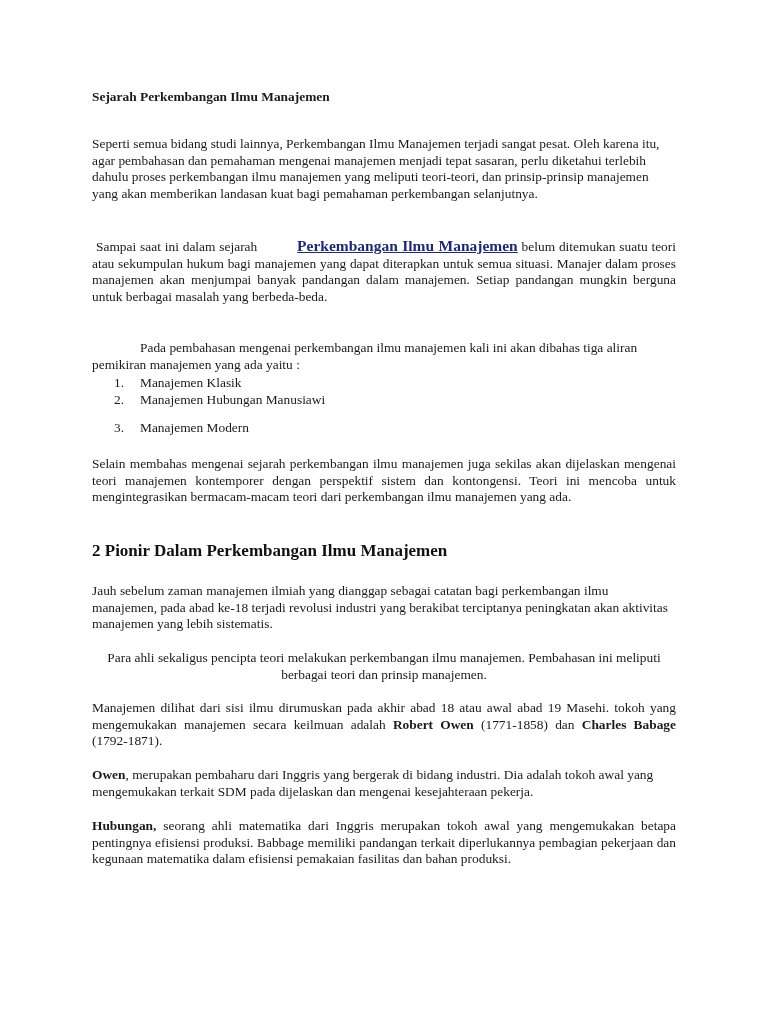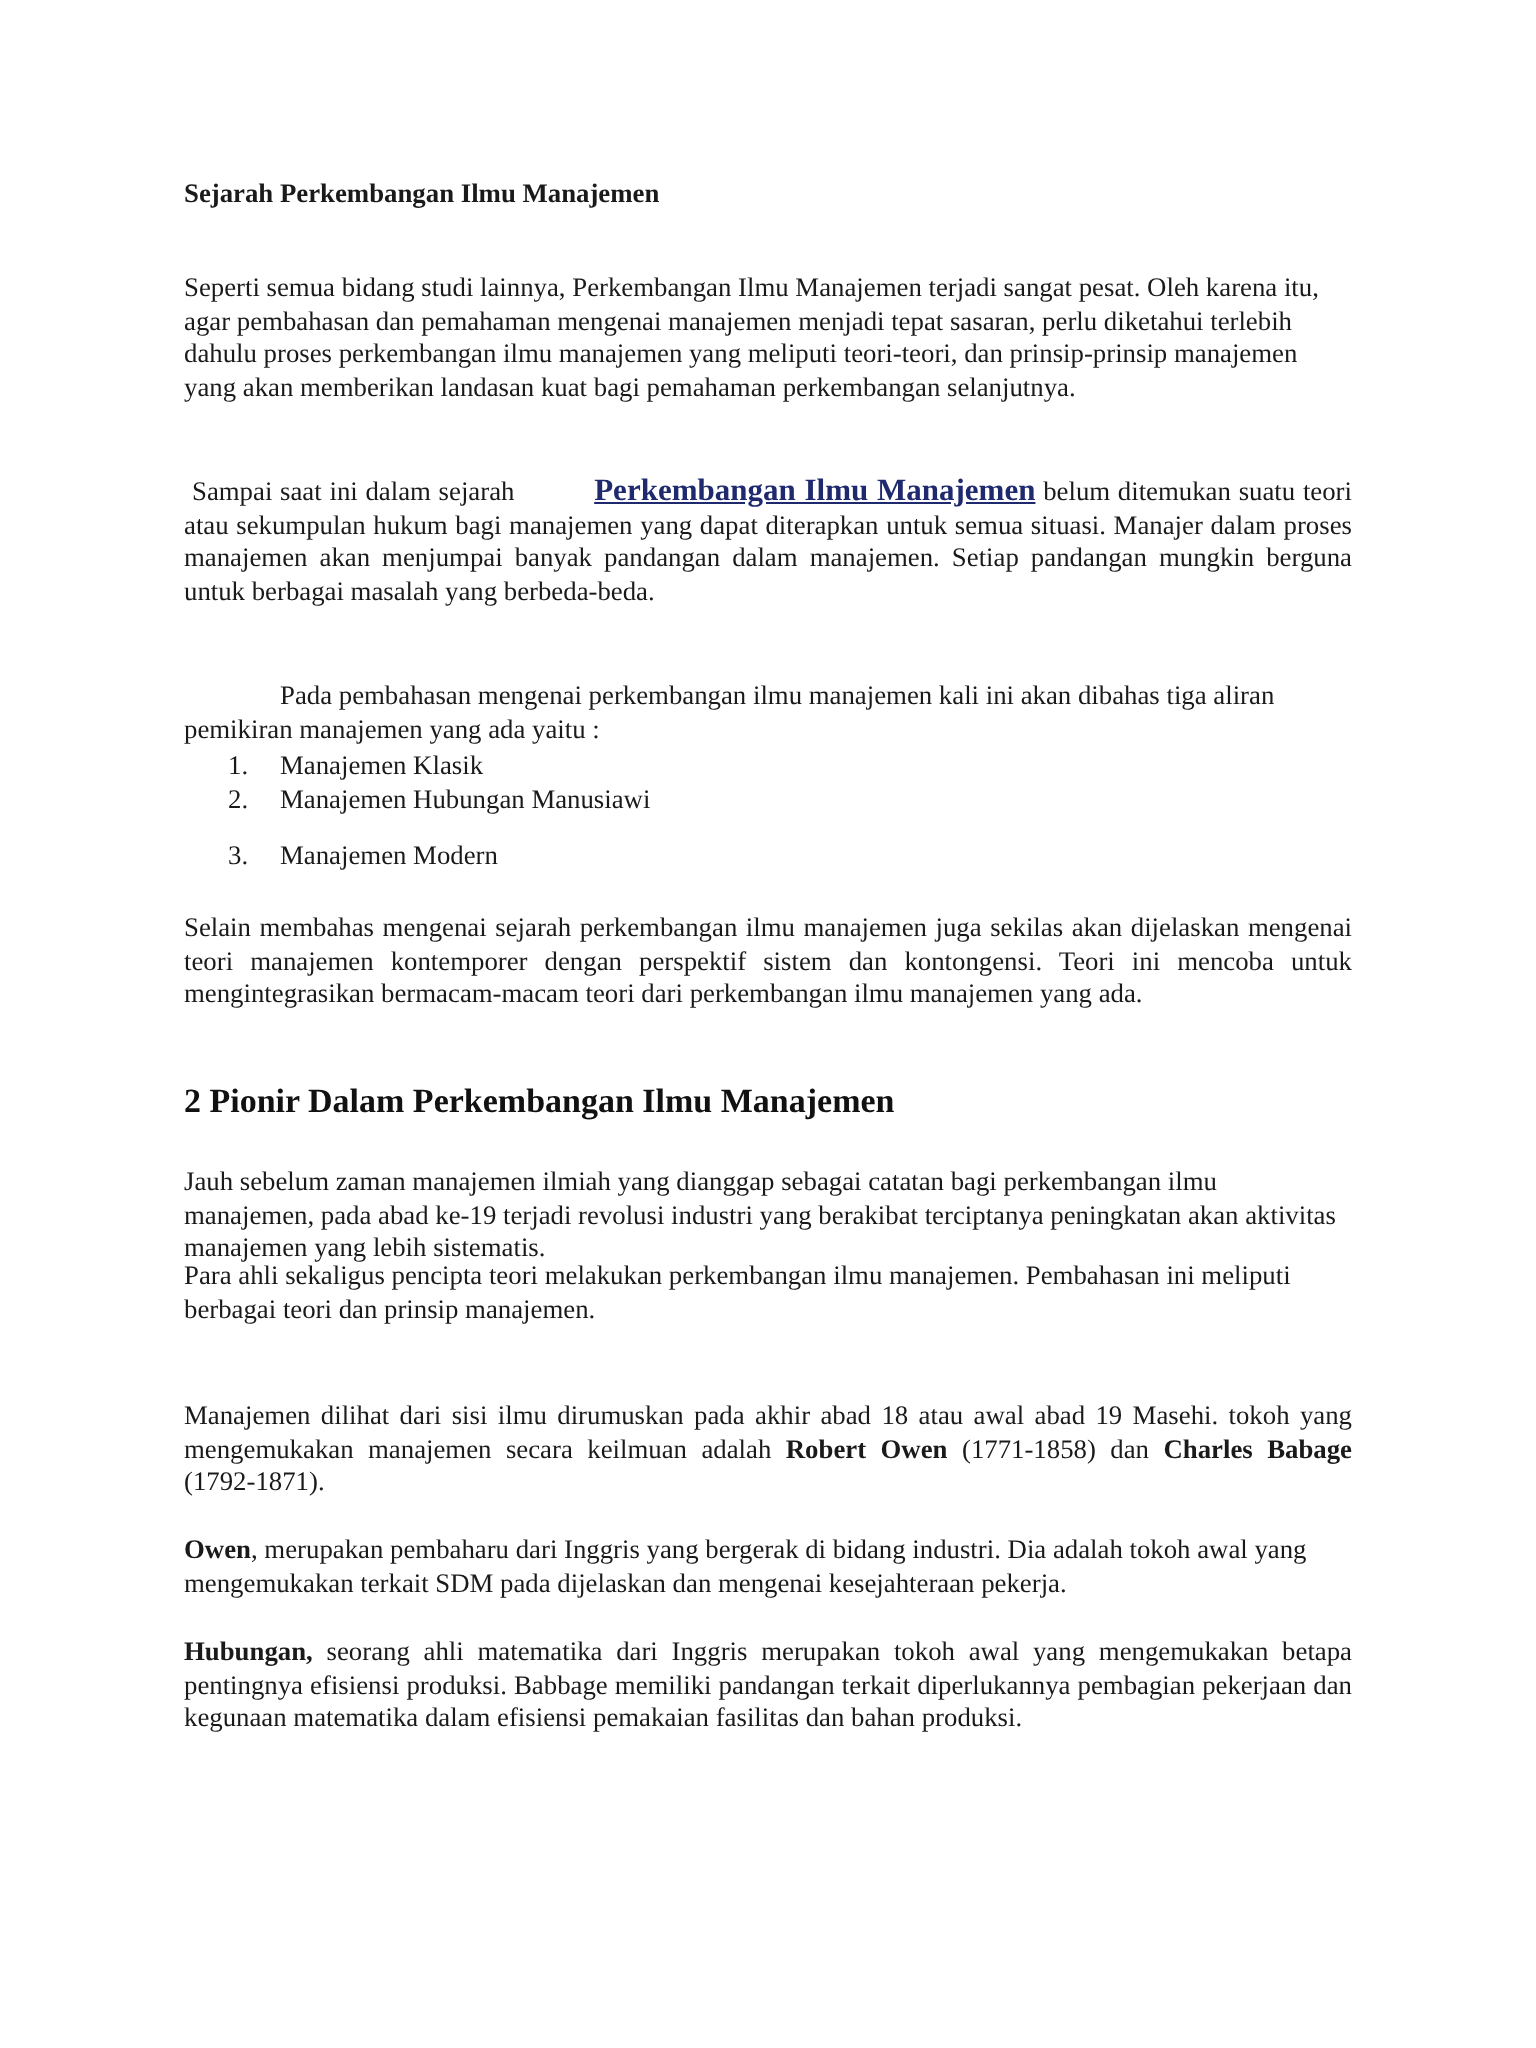--- a/index.html
+++ b/index.html
@@ -15,21 +15,21 @@
     .link { color: #1f2a6e; font-weight: bold; font-size: 15.5px; text-decoration: underline; text-underline-offset: 1px; margin-left: 36px; }
     .p3 { top: 340px; }
     .p3 .indent { display: inline-block; width: 48px; }
     .list { top: 375px; }
     .list .li { position: relative; padding-left: 48px; height: 16.6px; }
     .list .li .num { position: absolute; left: 22px; }
     .list .li.gap { margin-top: 12px; }
     .p4 { top: 456px; }
     .h2 { top: 538px; font-family: "Liberation Serif", serif; font-weight: bold; font-size: 17px; line-height: 26px; color: #111; }
     .p5 { top: 583px; }
-    .p6 { top: 630px; }
+    .p6 { top: 650px; text-align: center; }
     .p7 { top: 700px; }
     .p8 { top: 767px; }
     .p9 { top: 818px; }
     b { font-weight: bold; }
   </style>
 </head>
 <body>
 
 <div class="page">
   <div class="blk title">Sejarah Perkembangan Ilmu Manajemen</div>
@@ -43,21 +43,21 @@
   <div class="blk list">
     <div class="li"><span class="num">1.</span><span>Manajemen Klasik</span></div>
     <div class="li"><span class="num">2.</span><span>Manajemen Hubungan Manusiawi</span></div>
     <div class="li gap"><span class="num">3.</span><span>Manajemen Modern</span></div>
   </div>
 
   <div class="blk p4 just">Selain membahas mengenai sejarah perkembangan ilmu manajemen juga sekilas akan dijelaskan mengenai teori manajemen kontemporer dengan perspektif sistem dan kontongensi. Teori ini mencoba untuk mengintegrasikan bermacam-macam teori dari perkembangan ilmu manajemen yang ada.</div>
 
   <div class="blk h2">2 Pionir Dalam Perkembangan Ilmu Manajemen</div>
 
-  <div class="blk p5">Jauh sebelum zaman manajemen ilmiah yang dianggap sebagai catatan bagi perkembangan ilmu manajemen, pada abad ke-19 terjadi revolusi industri yang berakibat terciptanya peningkatan akan aktivitas manajemen yang lebih sistematis.</div>
+  <div class="blk p5">Jauh sebelum zaman manajemen ilmiah yang dianggap sebagai catatan bagi perkembangan ilmu manajemen, pada abad ke-18 terjadi revolusi industri yang berakibat terciptanya peningkatan akan aktivitas manajemen yang lebih sistematis.</div>
 
   <div class="blk p6">Para ahli sekaligus pencipta teori melakukan perkembangan ilmu manajemen. Pembahasan ini meliputi berbagai teori dan prinsip manajemen.</div>
 
   <div class="blk p7 just"><span>Manajemen dilihat dari sisi ilmu dirumuskan pada akhir abad 18 atau awal abad 19 Masehi. tokoh yang mengemukakan manajemen secara keilmuan adalah </span><b>Robert Owen</b><span>  (1771-1858)  dan  </span><b>Charles Babage</b><span> (1792-1871).</span></div>
 
   <div class="blk p8"><b>Owen</b><span>, merupakan pembaharu dari Inggris yang bergerak di bidang industri. Dia adalah tokoh awal yang mengemukakan terkait SDM pada dijelaskan dan mengenai kesejahteraan pekerja.</span></div>
 
   <div class="blk p9 just"><b>Hubungan,</b><span> seorang ahli matematika dari Inggris merupakan tokoh awal yang mengemukakan betapa pentingnya efisiensi produksi. Babbage memiliki pandangan terkait diperlukannya pembagian pekerjaan dan kegunaan matematika dalam efisiensi pemakaian fasilitas dan bahan produksi.</span></div>
 </div>
 

